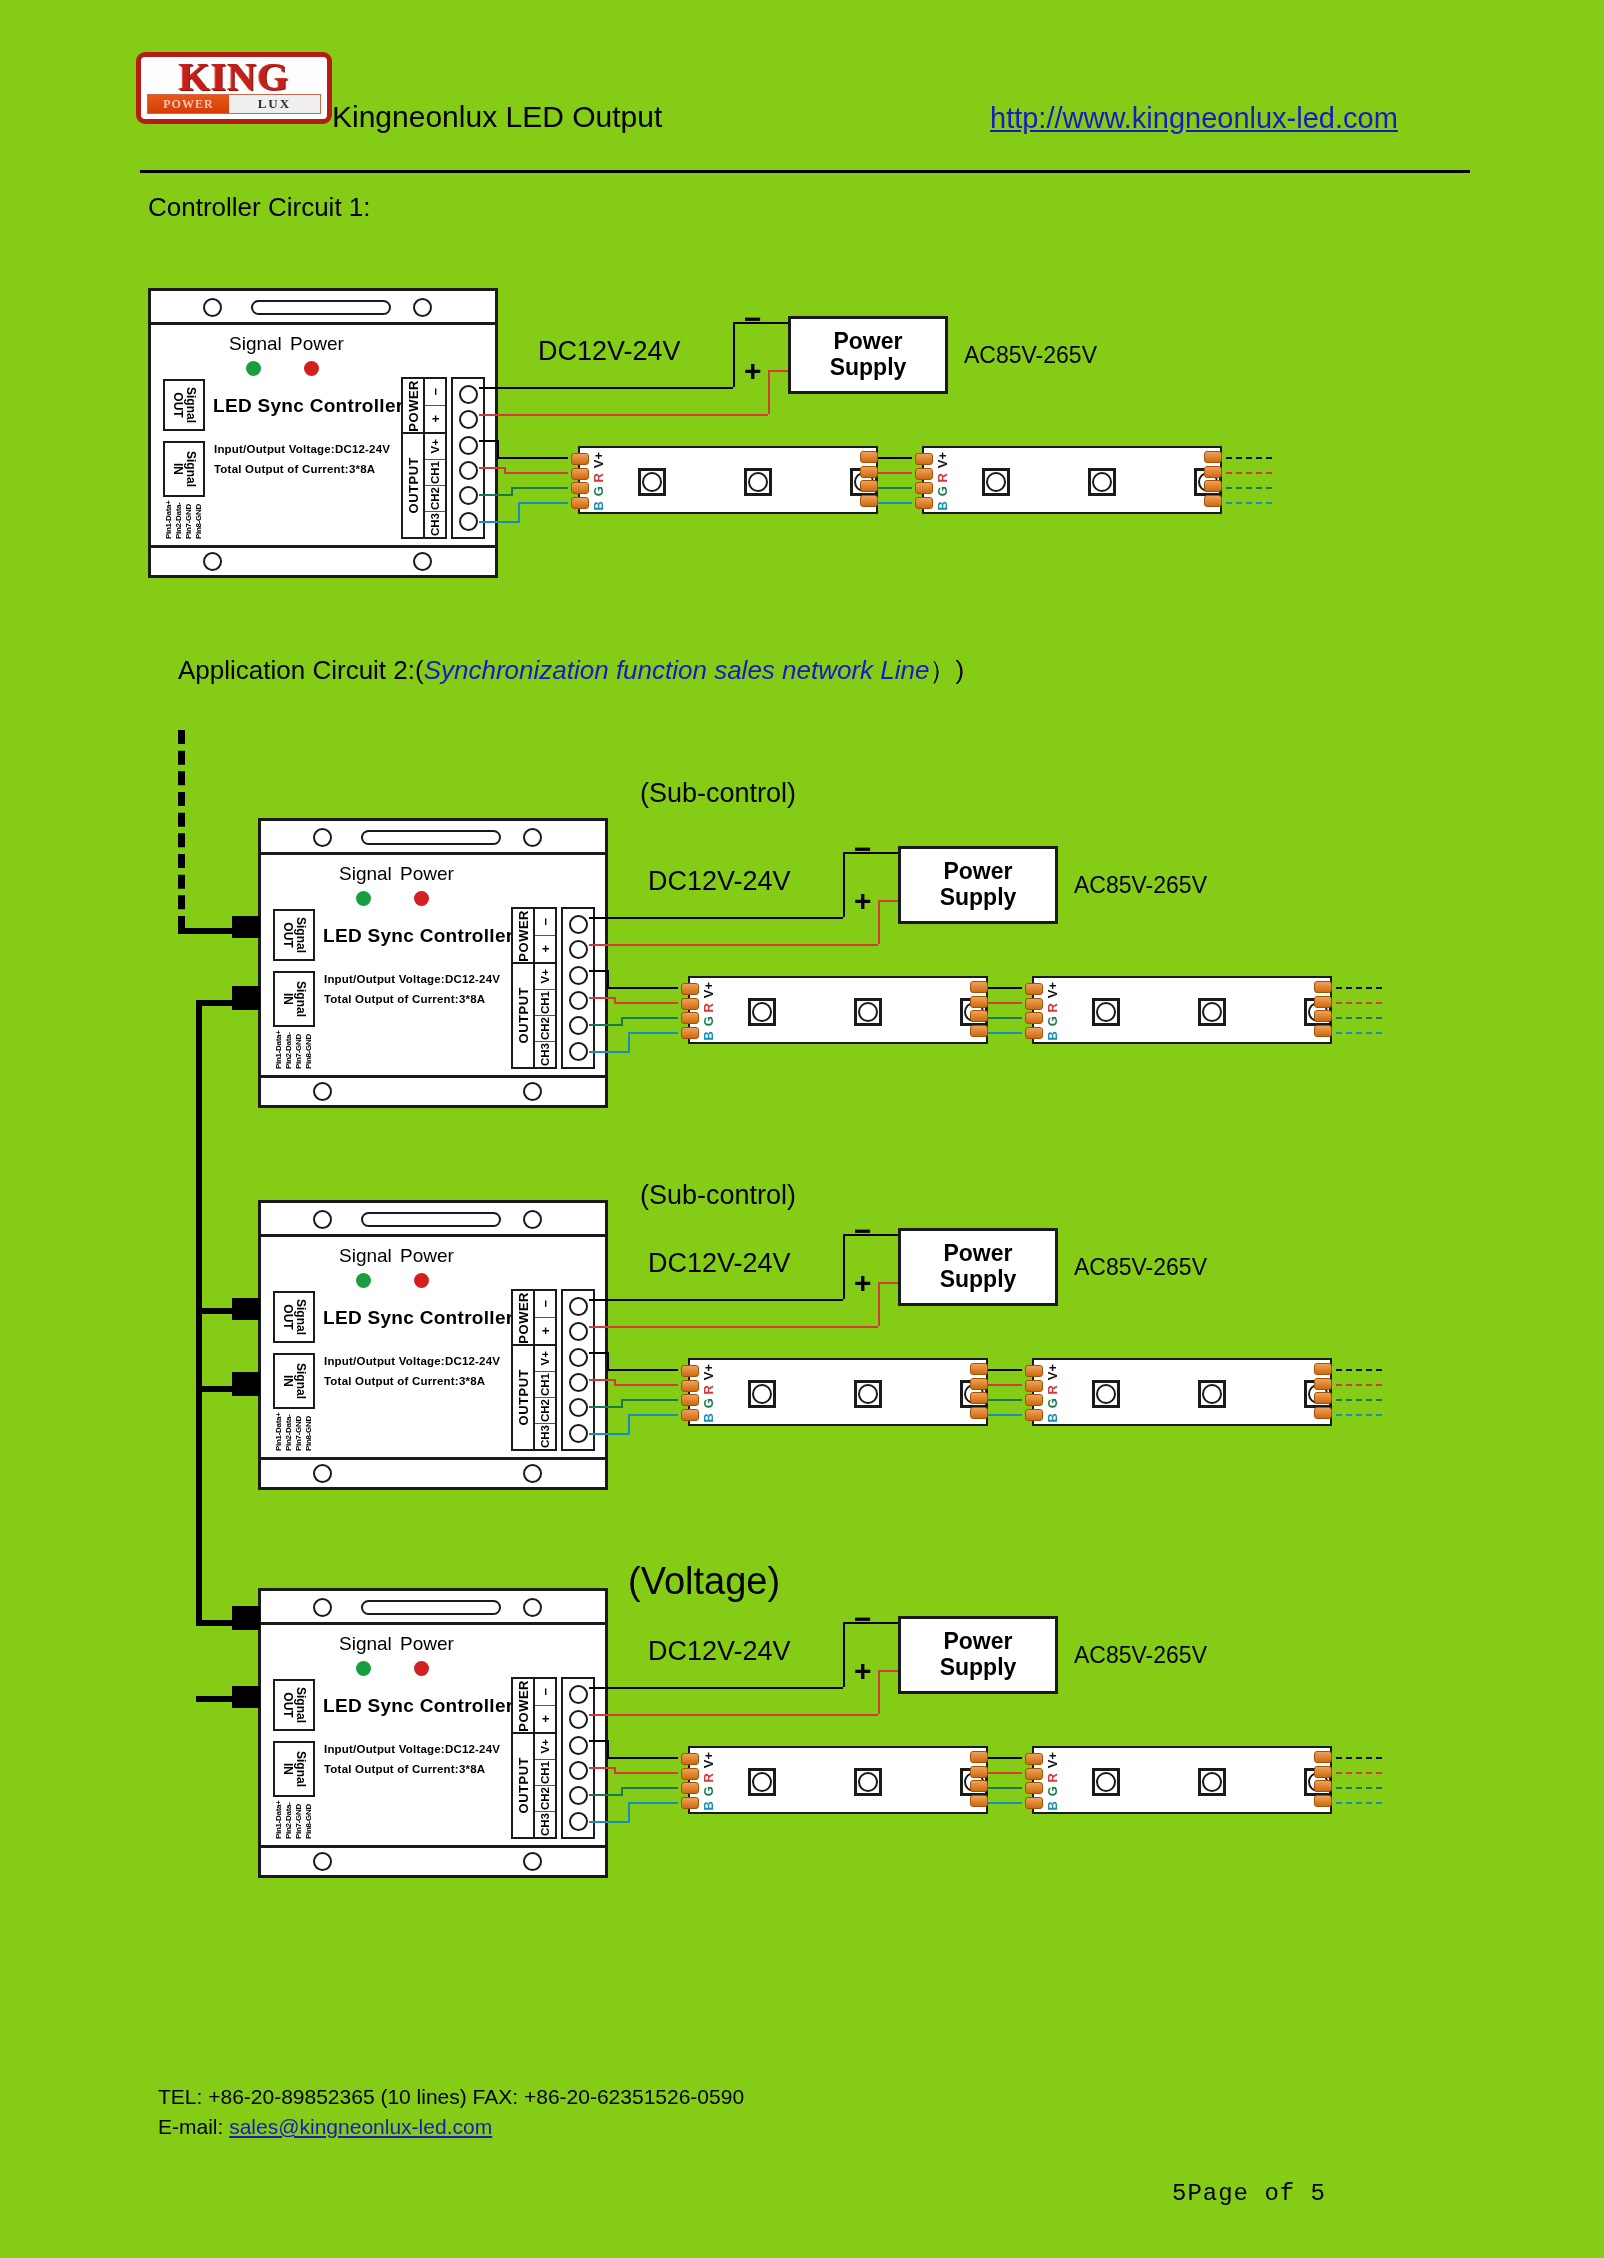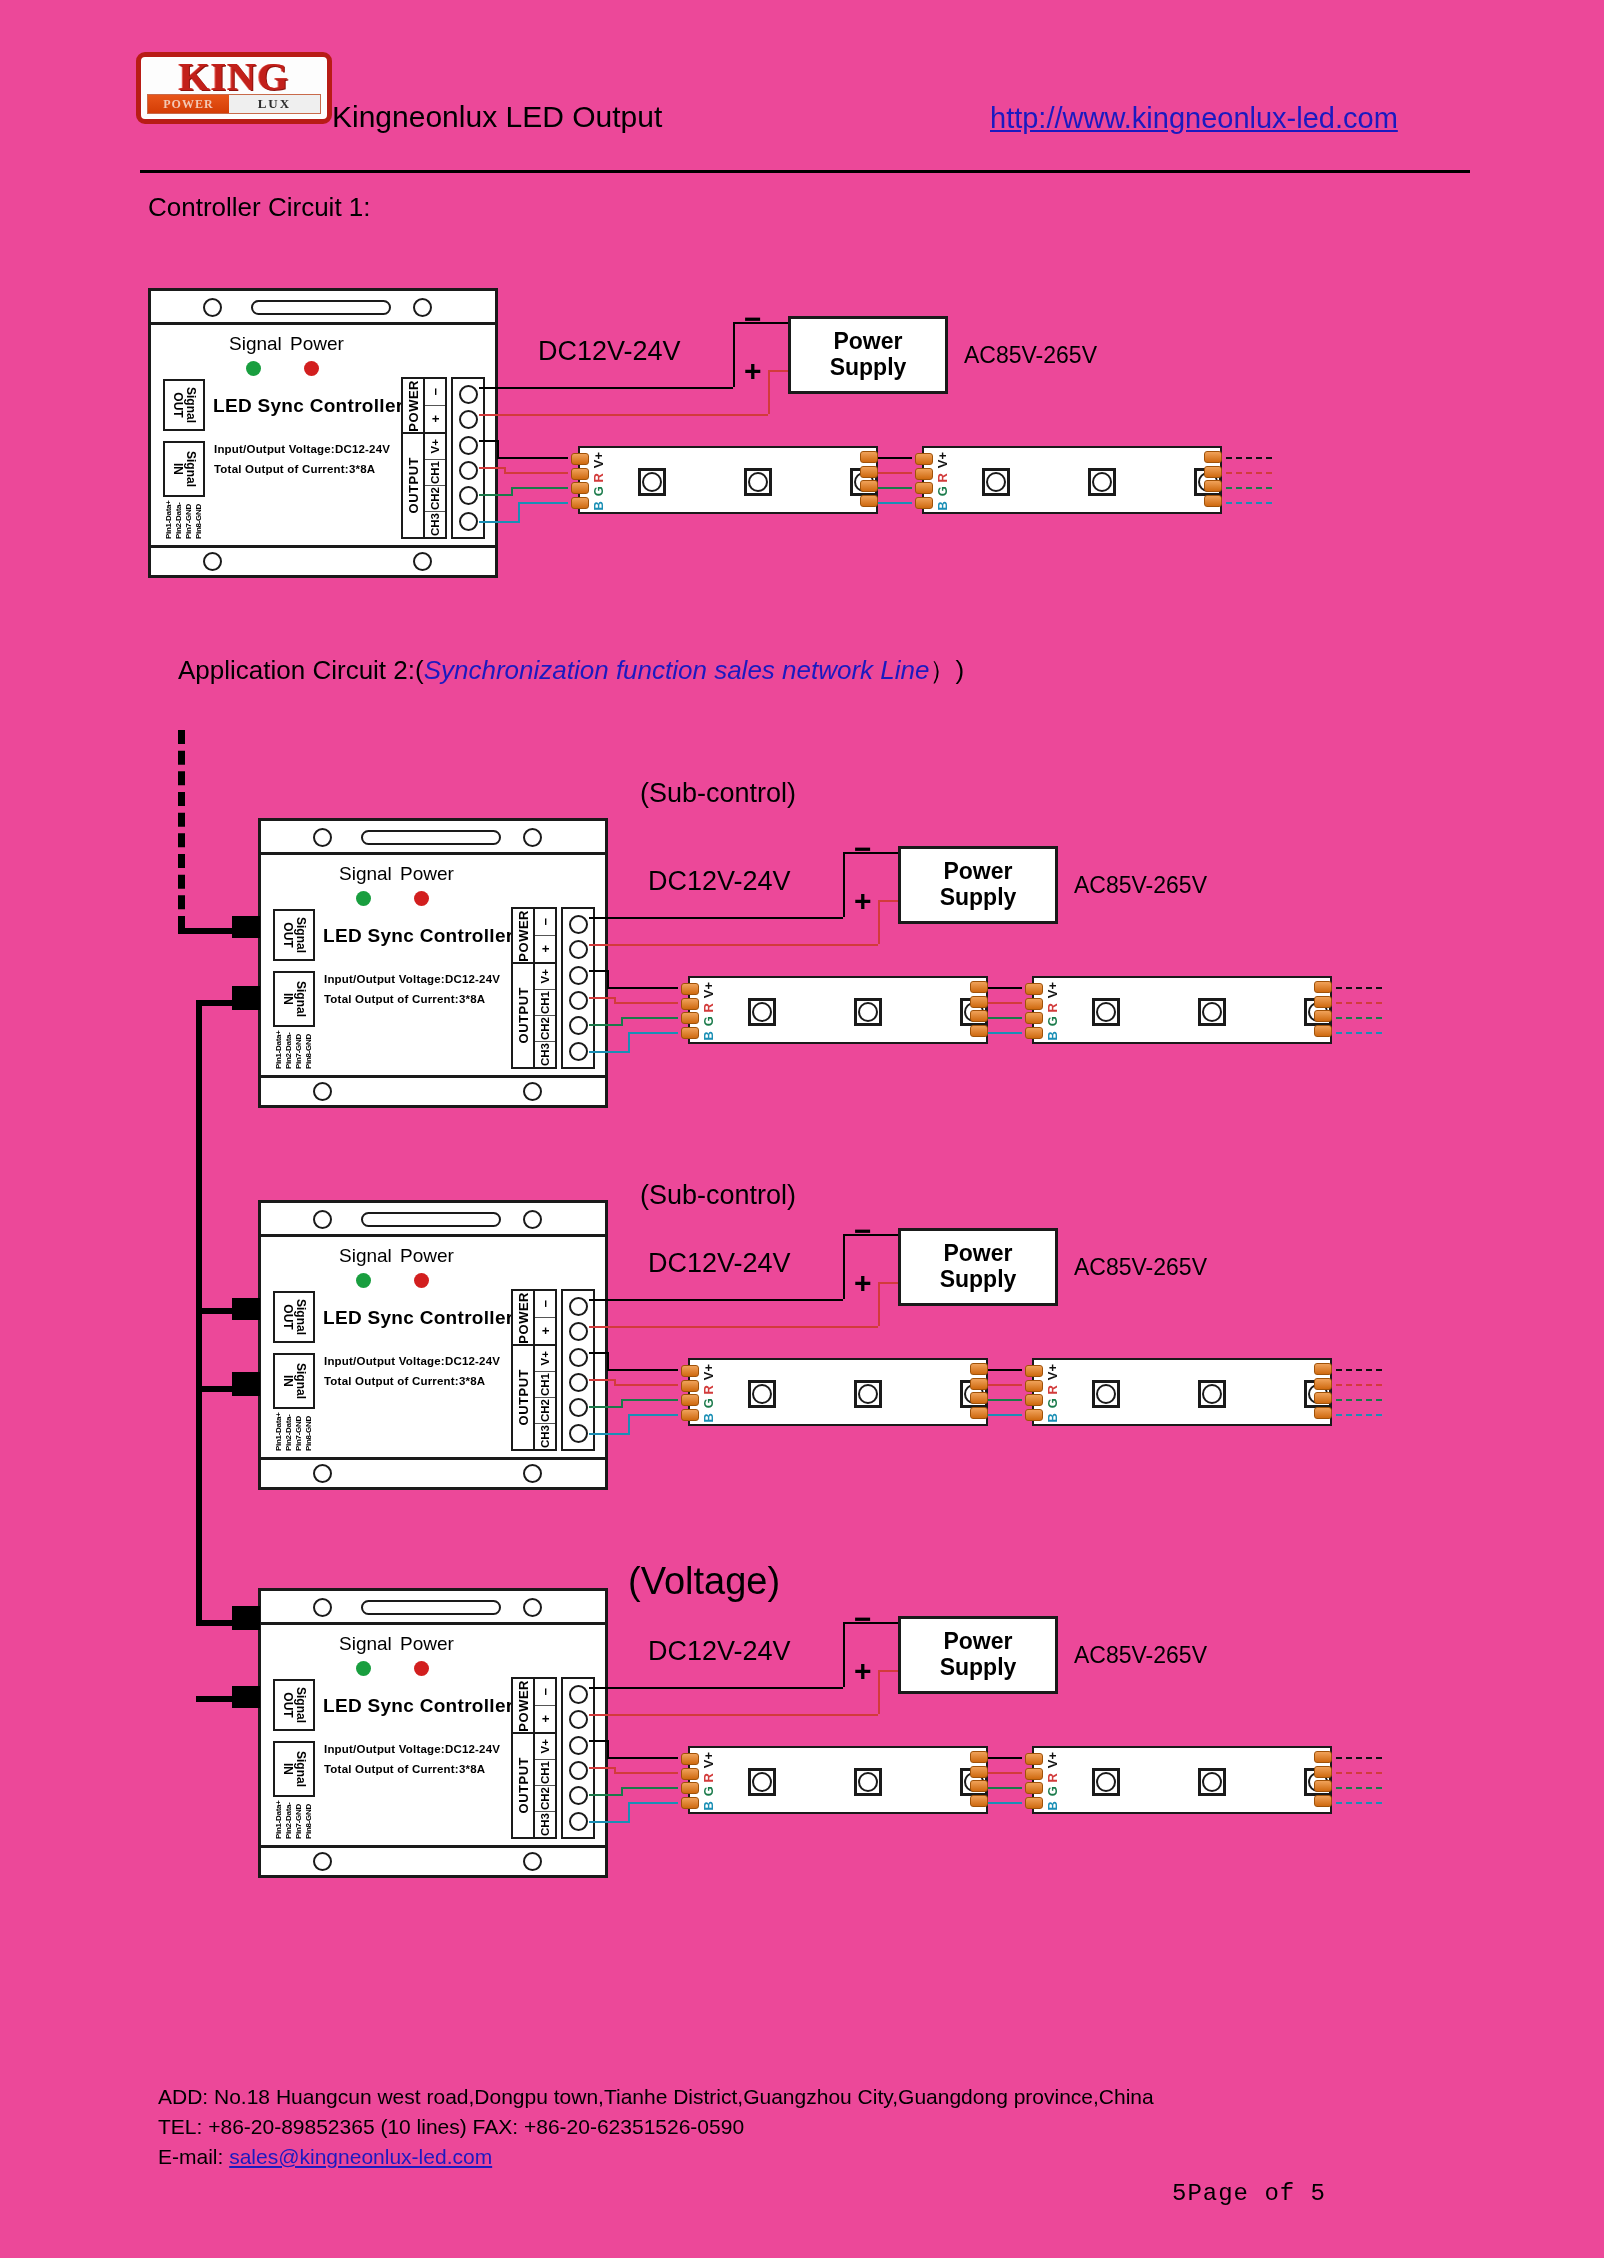--- a/index.html
+++ b/index.html
@@ -1,17 +1,17 @@
 <!DOCTYPE html>
 <html><head>
 <meta charset="utf-8">
 <style>
   html,body{margin:0;padding:0;background:#fff;}
   body{width:1604px;height:2258px;position:relative;font-family:"Liberation Sans",sans-serif;color:#000;}
-  .page{position:absolute;left:0;top:0;width:1604px;height:2258px;background:#ec4899;overflow:hidden;text-decoration:underline;}
+  .page{position:absolute;left:0;top:0;width:1604px;height:2258px;background:#84cc16;overflow:hidden;text-decoration:underline;}
 
   
   .header{position:absolute;left:0;top:0;width:1604px;height:170px;}
   .logo{position:absolute;left:136px;top:52px;width:196px;height:72px;
         border:5px solid #b81c16;border-radius:9px;background:#fdfdfd;box-sizing:border-box;
         box-shadow:0 0 0 1px #fff inset;}
   .logo-king{position:absolute;left:0;top:-2px;width:100%;height:44px;
         font-family:"Liberation Serif",serif;font-weight:bold;font-size:40px;letter-spacing:1px;
         color:#c2201a;text-align:center;line-height:44px;
         text-shadow:1px 1px 0 #8d120d, -1px 0 0 #e8675f;}
@@ -744,19 +744,18 @@
       <div style="position: absolute; left: 232px; top: 1372px; width: 28px; height: 24px; background: rgb(0, 0, 0);"></div>
       <div class="w" style="left: 196px; top: 1620px; width: 64px; height: 6px;"></div>
       <div style="position: absolute; left: 232px; top: 1606px; width: 28px; height: 24px; background: rgb(0, 0, 0);"></div>
       <div style="position: absolute; left: 232px; top: 1298px; width: 28px; height: 22px; background: rgb(0, 0, 0);"></div>
       <div style="position: absolute; left: 232px; top: 1686px; width: 28px; height: 22px; background: rgb(0, 0, 0);"></div>
       <div class="w" style="left: 196px; top: 1308px; width: 40px; height: 6px;"></div>
       <div class="w" style="left: 196px; top: 1696px; width: 40px; height: 6px;"></div>
     </div>
 
   <div class="foot">
-    <div>ADD: No.18 Huangcun west road,Dongpu town,Tianhe District,Guangzhou City,Guangdong province,China</div>
     <div>TEL: +86-20-89852365 (10 lines) FAX: +86-20-62351526-0590</div>
     <div><span>E-mail: </span><a href="#">sales@kingneonlux-led.com</a></div>
   </div>
   <div class="pageno">5Page of 5</div>
 
 </div>
 
 </body></html>

